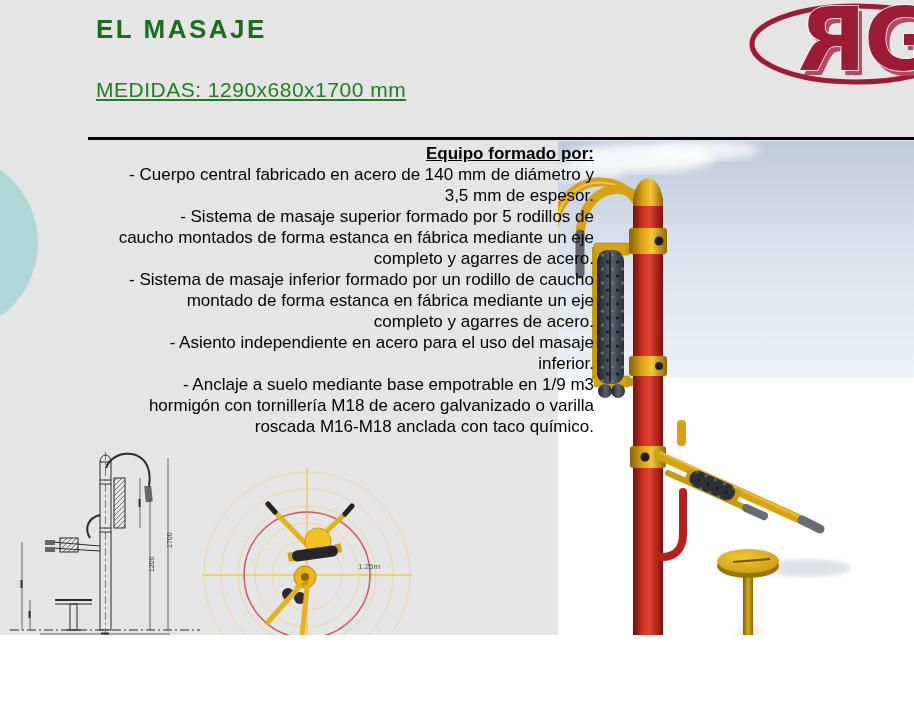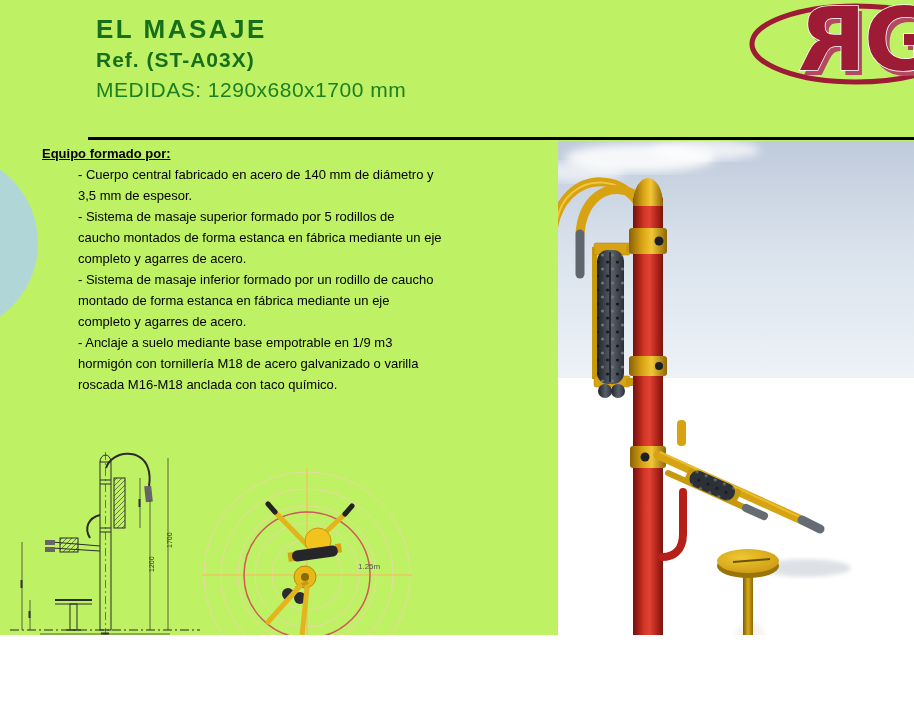--- a/index.html
+++ b/index.html
@@ -1,52 +1,51 @@
 <!DOCTYPE html>
 <html><head>
 <meta charset="utf-8">
 <style>
   html,body { margin:0; padding:0; background:#fff; }
-  .page { position:relative; width:914px; height:635px; background:#bef264; overflow:hidden;
+  .page { position:relative; width:914px; height:635px; background:#e5e5e5; overflow:hidden;
           font-family:"Liberation Sans", sans-serif; }
 
   
   .title   { position:absolute; left:96px;  top:14px; color:#176f1b; font-weight:bold; font-size:26px; letter-spacing:2.5px; z-index:6; }
   .ref     { position:absolute; left:96px;  top:48px; color:#176f1b; font-weight:bold; font-size:21px; letter-spacing:1px; z-index:6; }
-  .medidas { position:absolute; left:96px;  top:78px; color:#1e7f22; font-size:21px; letter-spacing:0.5px; z-index:6; }
+  .medidas { position:absolute; left:96px;  top:78px; color:#1e7f22; font-size:21px; letter-spacing:0.5px; z-index:6;text-decoration:underline; }
 
   .top-rule    { position:absolute; left:88px;  top:137px; width:826px; height:3px; background:#000; z-index:6; }
   .bottom-rule { position:absolute; left:398px; top:703px; width:516px; height:3px; background:#111; z-index:6; }
 
   .teal-circle { position:absolute; left:-142px; top:153px; width:180px; height:180px;
                  border-radius:50%; background:#b0d6d8; z-index:0; }
 
   
-  .desc { position:absolute; left:42px; top:143px; width:552px; font-size:13px; line-height:21px;
-          color:#000; z-index:5; }
+  .desc { position:absolute; left:42px; top:143px; width:552px; font-size:17px; line-height:21px;
+          color:#000; z-index:5;text-align:right; }
   .desc-heading { font-weight:bold; text-decoration:underline; }
   .desc-item { white-space:pre-line;margin-left:36px; }
 
   .photo  { position:absolute; left:558px; top:141px; z-index:1; }
   .safety { position:absolute; left:200px; top:460px; z-index:2; }
   .tech   { position:absolute; left:5px;   top:450px; z-index:2; }
   .logo   { position:absolute; left:740px; top:0;     z-index:6; }
 
   svg text { font-family:"Liberation Sans", sans-serif; }
   .logo-letter { font-family:"DejaVu Sans", sans-serif; font-weight:900; font-size:88px; }
 </style>
 </head>
 <body>
 
 <div class="page">
 
   <div class="teal-circle"></div>
 
   <div class="title">EL MASAJE</div>
-  <div class="ref">Ref. (ST-A03X)</div>
   <div class="medidas">MEDIDAS: 1290x680x1700 mm</div>
 
   <svg class="logo" width="174" height="96" viewBox="0 0 174 96">
     <ellipse cx="116" cy="44" rx="104" ry="38" fill="none" stroke="#9e1b36" stroke-width="5"></ellipse>
     <text class="logo-letter" transform="translate(130,75) scale(-1,1)" fill="#b44a62">R</text>
     <text class="logo-letter" transform="translate(126,70) scale(-1,1)" fill="#9e1b36" stroke="#ffffff" stroke-width="1.5" paint-order="stroke">R</text>
     <text class="logo-letter" x="128" y="75" fill="#b44a62">G</text>
     <text class="logo-letter" x="124" y="70" fill="#9e1b36" stroke="#ffffff" stroke-width="1.5" paint-order="stroke">G</text>
   </svg>
 
@@ -182,20 +181,22 @@
   <div class="desc">
     <div class="desc-heading">Equipo formado por:</div>
     <div class="desc-item">- Cuerpo central fabricado en acero de 140 mm de diámetro y
 3,5 mm de espesor.</div>
     <div class="desc-item">- Sistema de masaje superior formado por 5 rodillos de
 caucho montados de forma estanca en fábrica mediante un eje
 completo y agarres de acero.</div>
     <div class="desc-item">- Sistema de masaje inferior formado por un rodillo de caucho
 montado de forma estanca en fábrica mediante un eje
 completo y agarres de acero.</div>
+    <div class="desc-item">- Asiento independiente en acero para el uso del masaje
+inferior.</div>
     <div class="desc-item">- Anclaje a suelo mediante base empotrable en 1/9 m3
 hormigón con tornillería M18 de acero galvanizado o varilla
 roscada M16-M18 anclada con taco químico.</div>
   </div>
 
   <svg class="tech" width="200" height="258" viewBox="5 450 200 258">
     <defs>
       <pattern id="hatch" width="5" height="5" patternUnits="userSpaceOnUse">
         <path d="M0 5 L5 0" stroke="#444" stroke-width="0.7"></path>
       </pattern>

